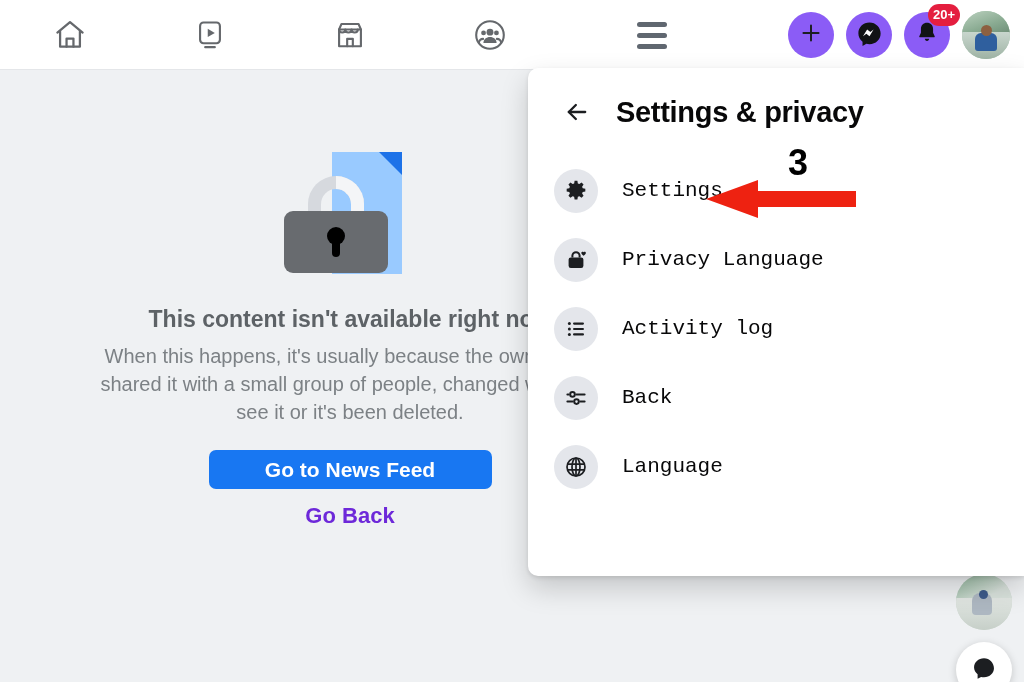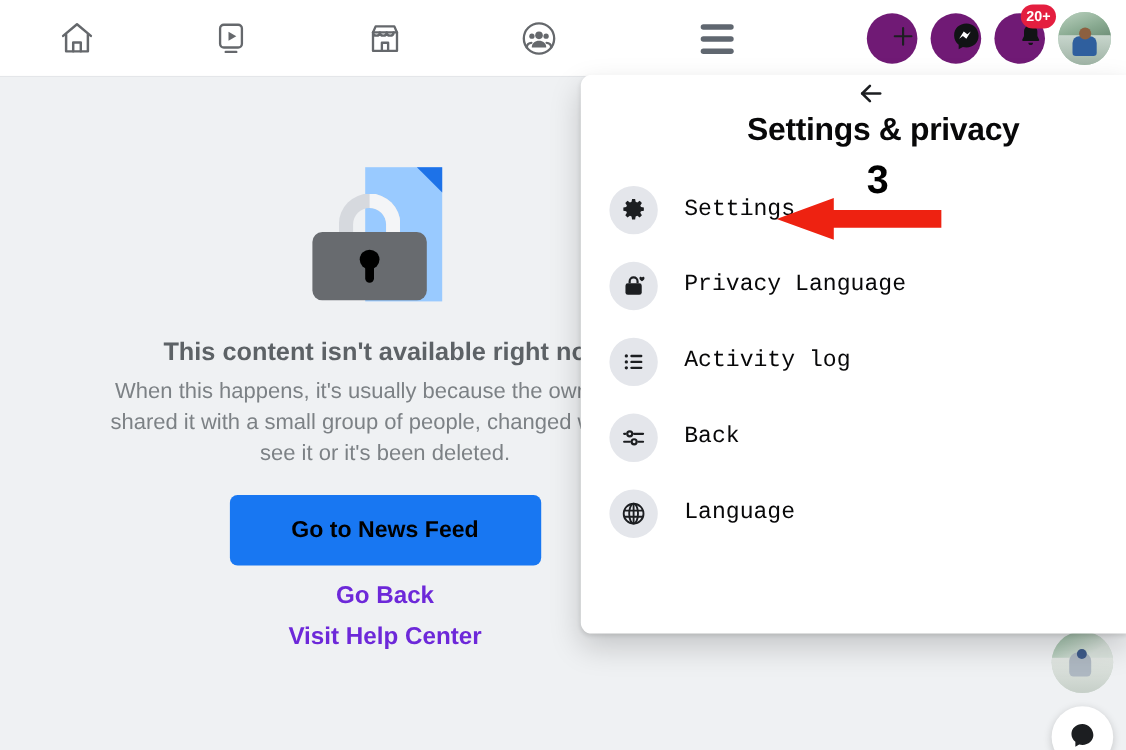--- a/index.html
+++ b/index.html
@@ -67,24 +67,24 @@
     display: block;
     width: 30px;
     height: 5px;
     border-radius: 3px;
     background: #606770;
   }
   .circle-btn {
     width: 46px;
     height: 46px;
     border-radius: 50%;
-    background: #701a75;
-    display: flex;
-    align-items: center;
-    justify-content: flex-end;
+    background: #8b5cf6;
+    display: flex;
+    align-items: center;
+    justify-content: center;
     cursor: pointer;
     position: relative;
     flex: none;
   }
   .avatar-wrap {
     position: relative;
     width: 48px;
     height: 48px;
     flex: none;
     cursor: pointer;
@@ -240,23 +240,23 @@
     text-align: center;
     line-height: 28px;
     width: 620px;
     white-space: nowrap;
   }
   .err-body .ln { display: block; }
 
   .primary-btn {
     margin-top: 24px;
     width: 283px;
-    height: 64px;
+    height: 39px;
     background: #1877f2;
-    color: #000000;
+    color: #ffffff;
     border: none;
     border-radius: 7px;
     font-size: 21px;
     font-weight: bold;
     font-family: "Liberation Sans", sans-serif;
     cursor: pointer;
   }
   .text-link {
     margin-top: 14px;
     font-size: 22px;
@@ -279,21 +279,20 @@
     border-radius: 10px 0 0 10px;
     box-shadow: 0 12px 28px rgba(0,0,0,0.18), 0 2px 4px rgba(0,0,0,0.10);
     z-index: 10;
     overflow: hidden;
   }
   .menu-header {
     display: flex;
     align-items: center;
     height: 88px;
     padding-left: 32px;
-    flex-direction: column;
   }
   .back-arrow {
     width: 34px;
     height: 34px;
     display: flex;
     align-items: center;
     justify-content: center;
     cursor: pointer;
     flex: none;
   }
@@ -524,21 +523,20 @@
 
     <div class="err-body">
       <span class="ln">When this happens, it's usually because the owner only</span>
       <span class="ln">shared it with a small group of people, changed who can</span>
       <span class="ln">see it or it's been deleted.</span>
     </div>
 
     <button class="primary-btn">Go to News Feed</button>
 
     <a class="text-link">Go Back</a>
-    <a class="text-link second">Visit Help Center</a>
 
   </div>
 </div>
 
 <div class="menu-panel">
 
   <div class="menu-header">
     <div class="back-arrow">
       <svg width="28" height="28" viewBox="0 0 24 24" fill="none" stroke="#1c1e21" stroke-width="2" stroke-linecap="round" stroke-linejoin="round">
         <path d="M19 12H5"></path>

